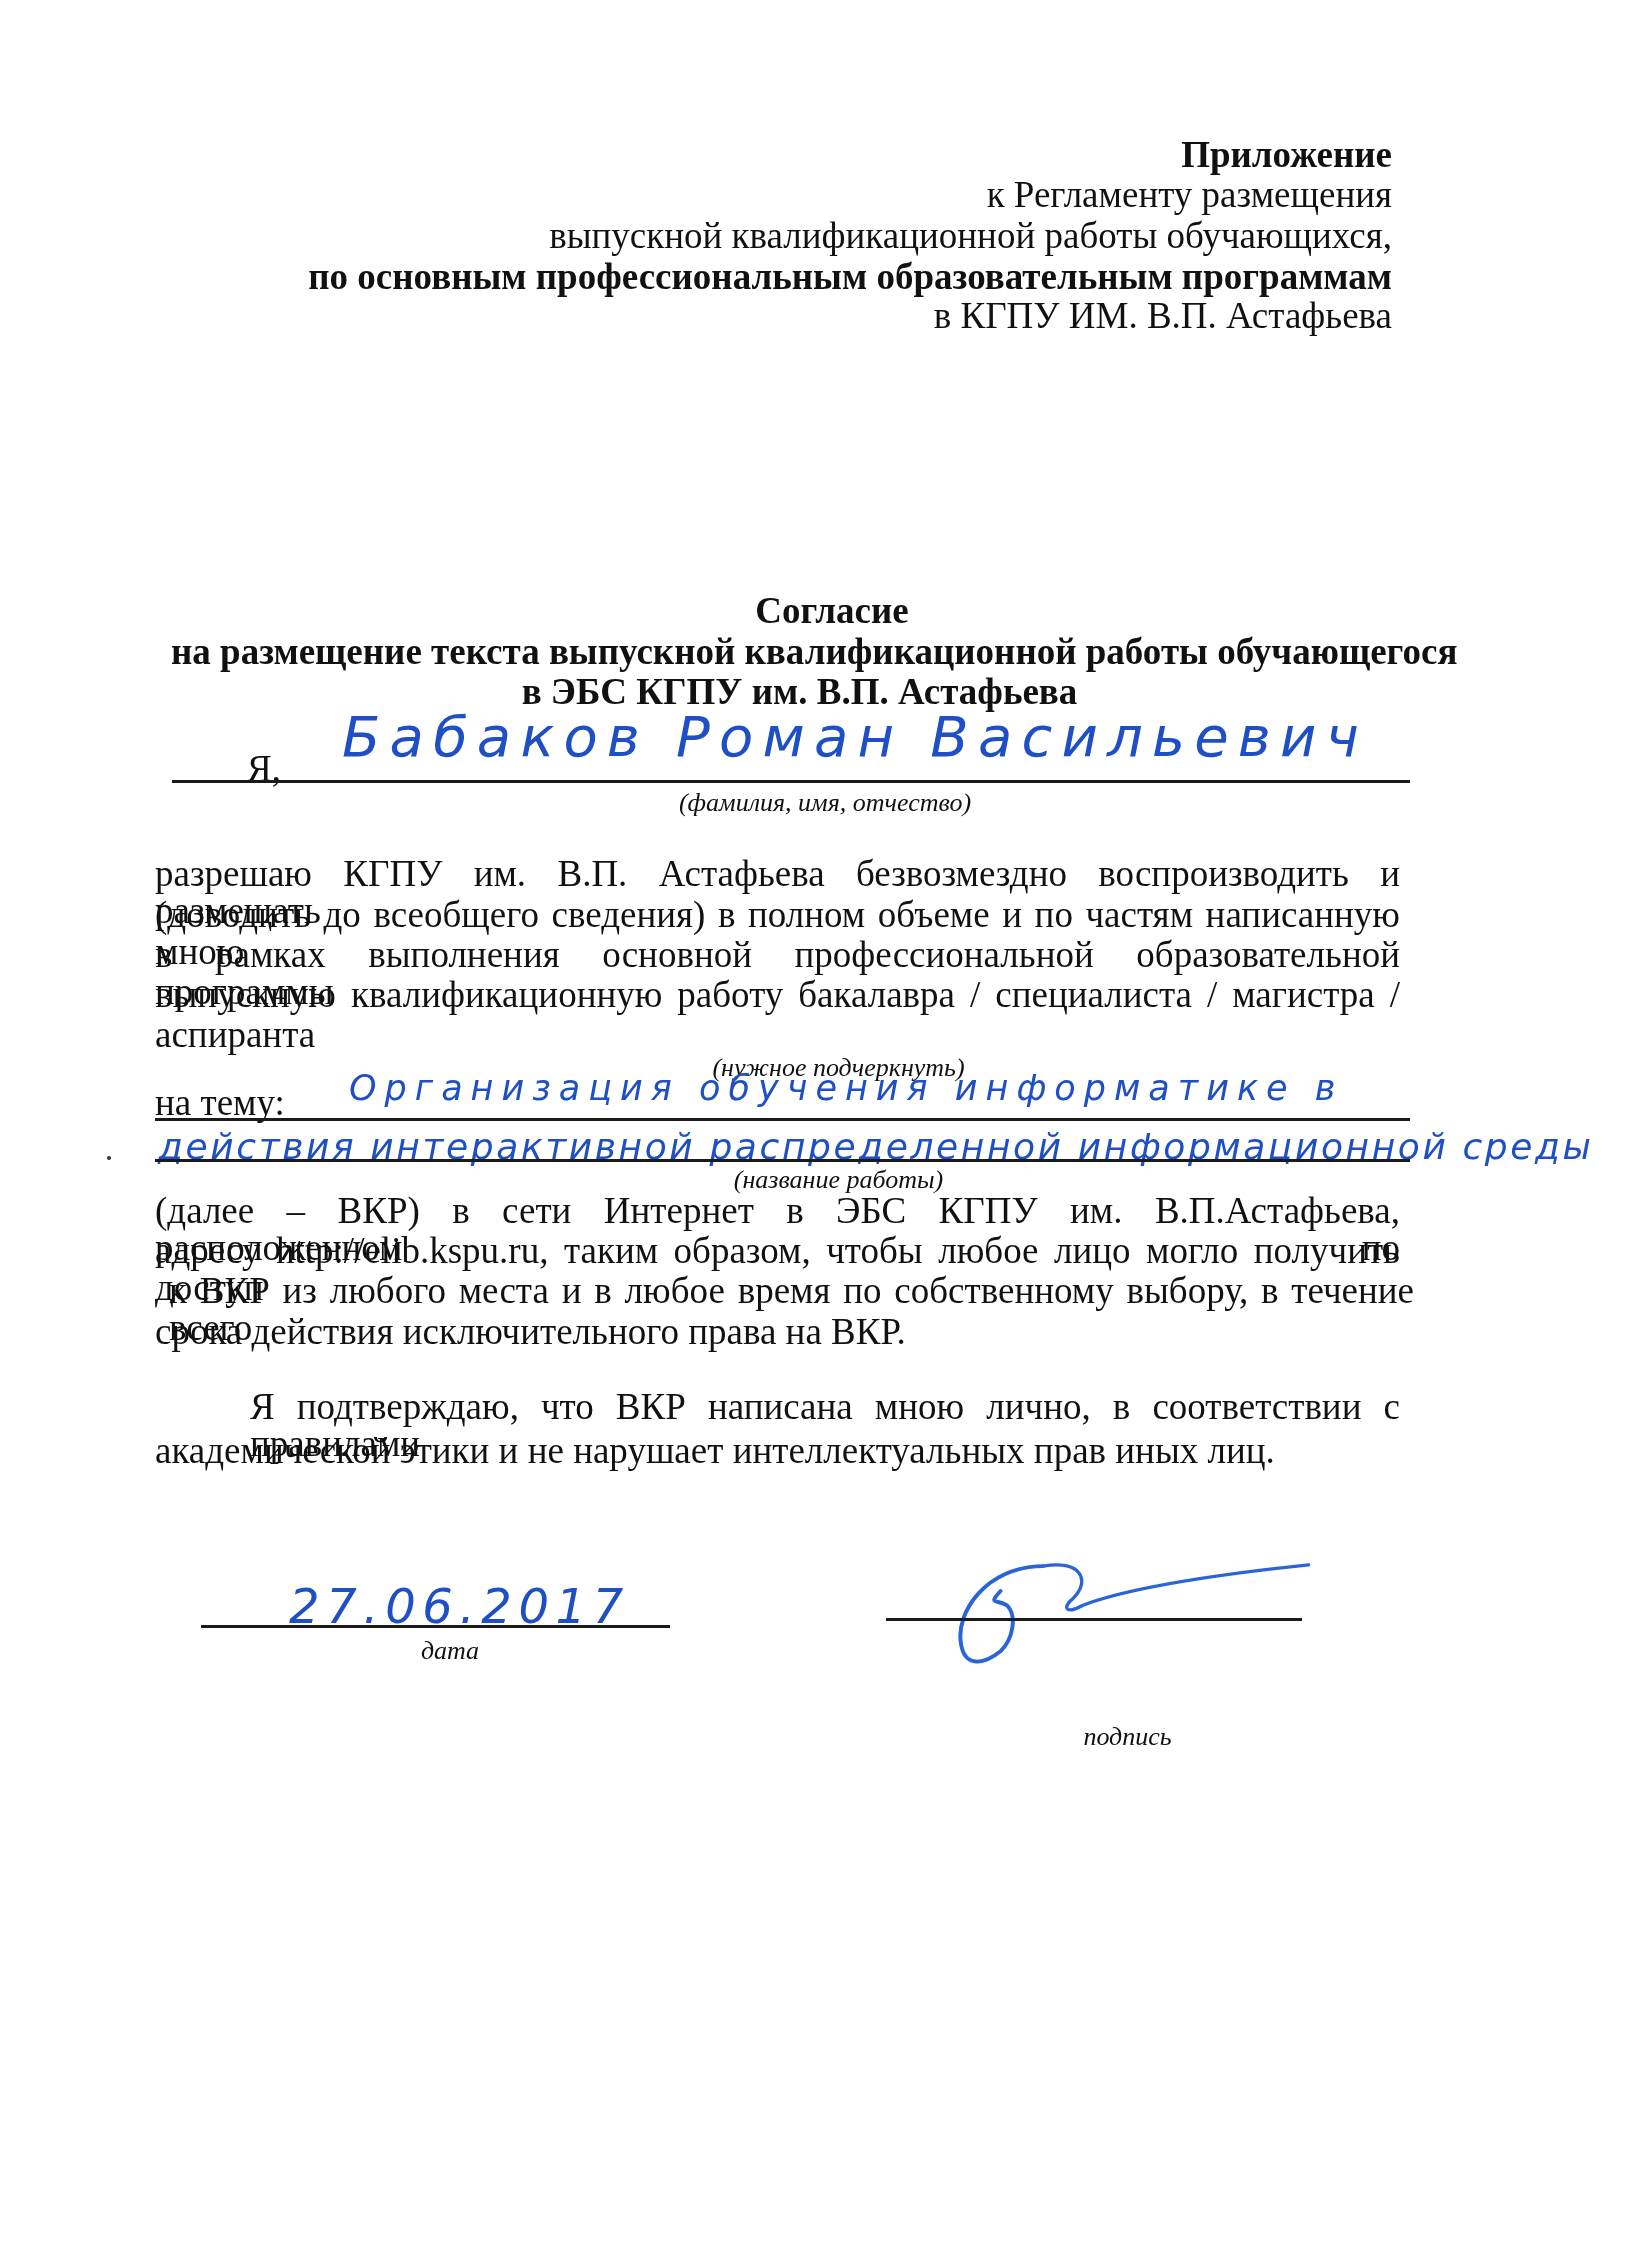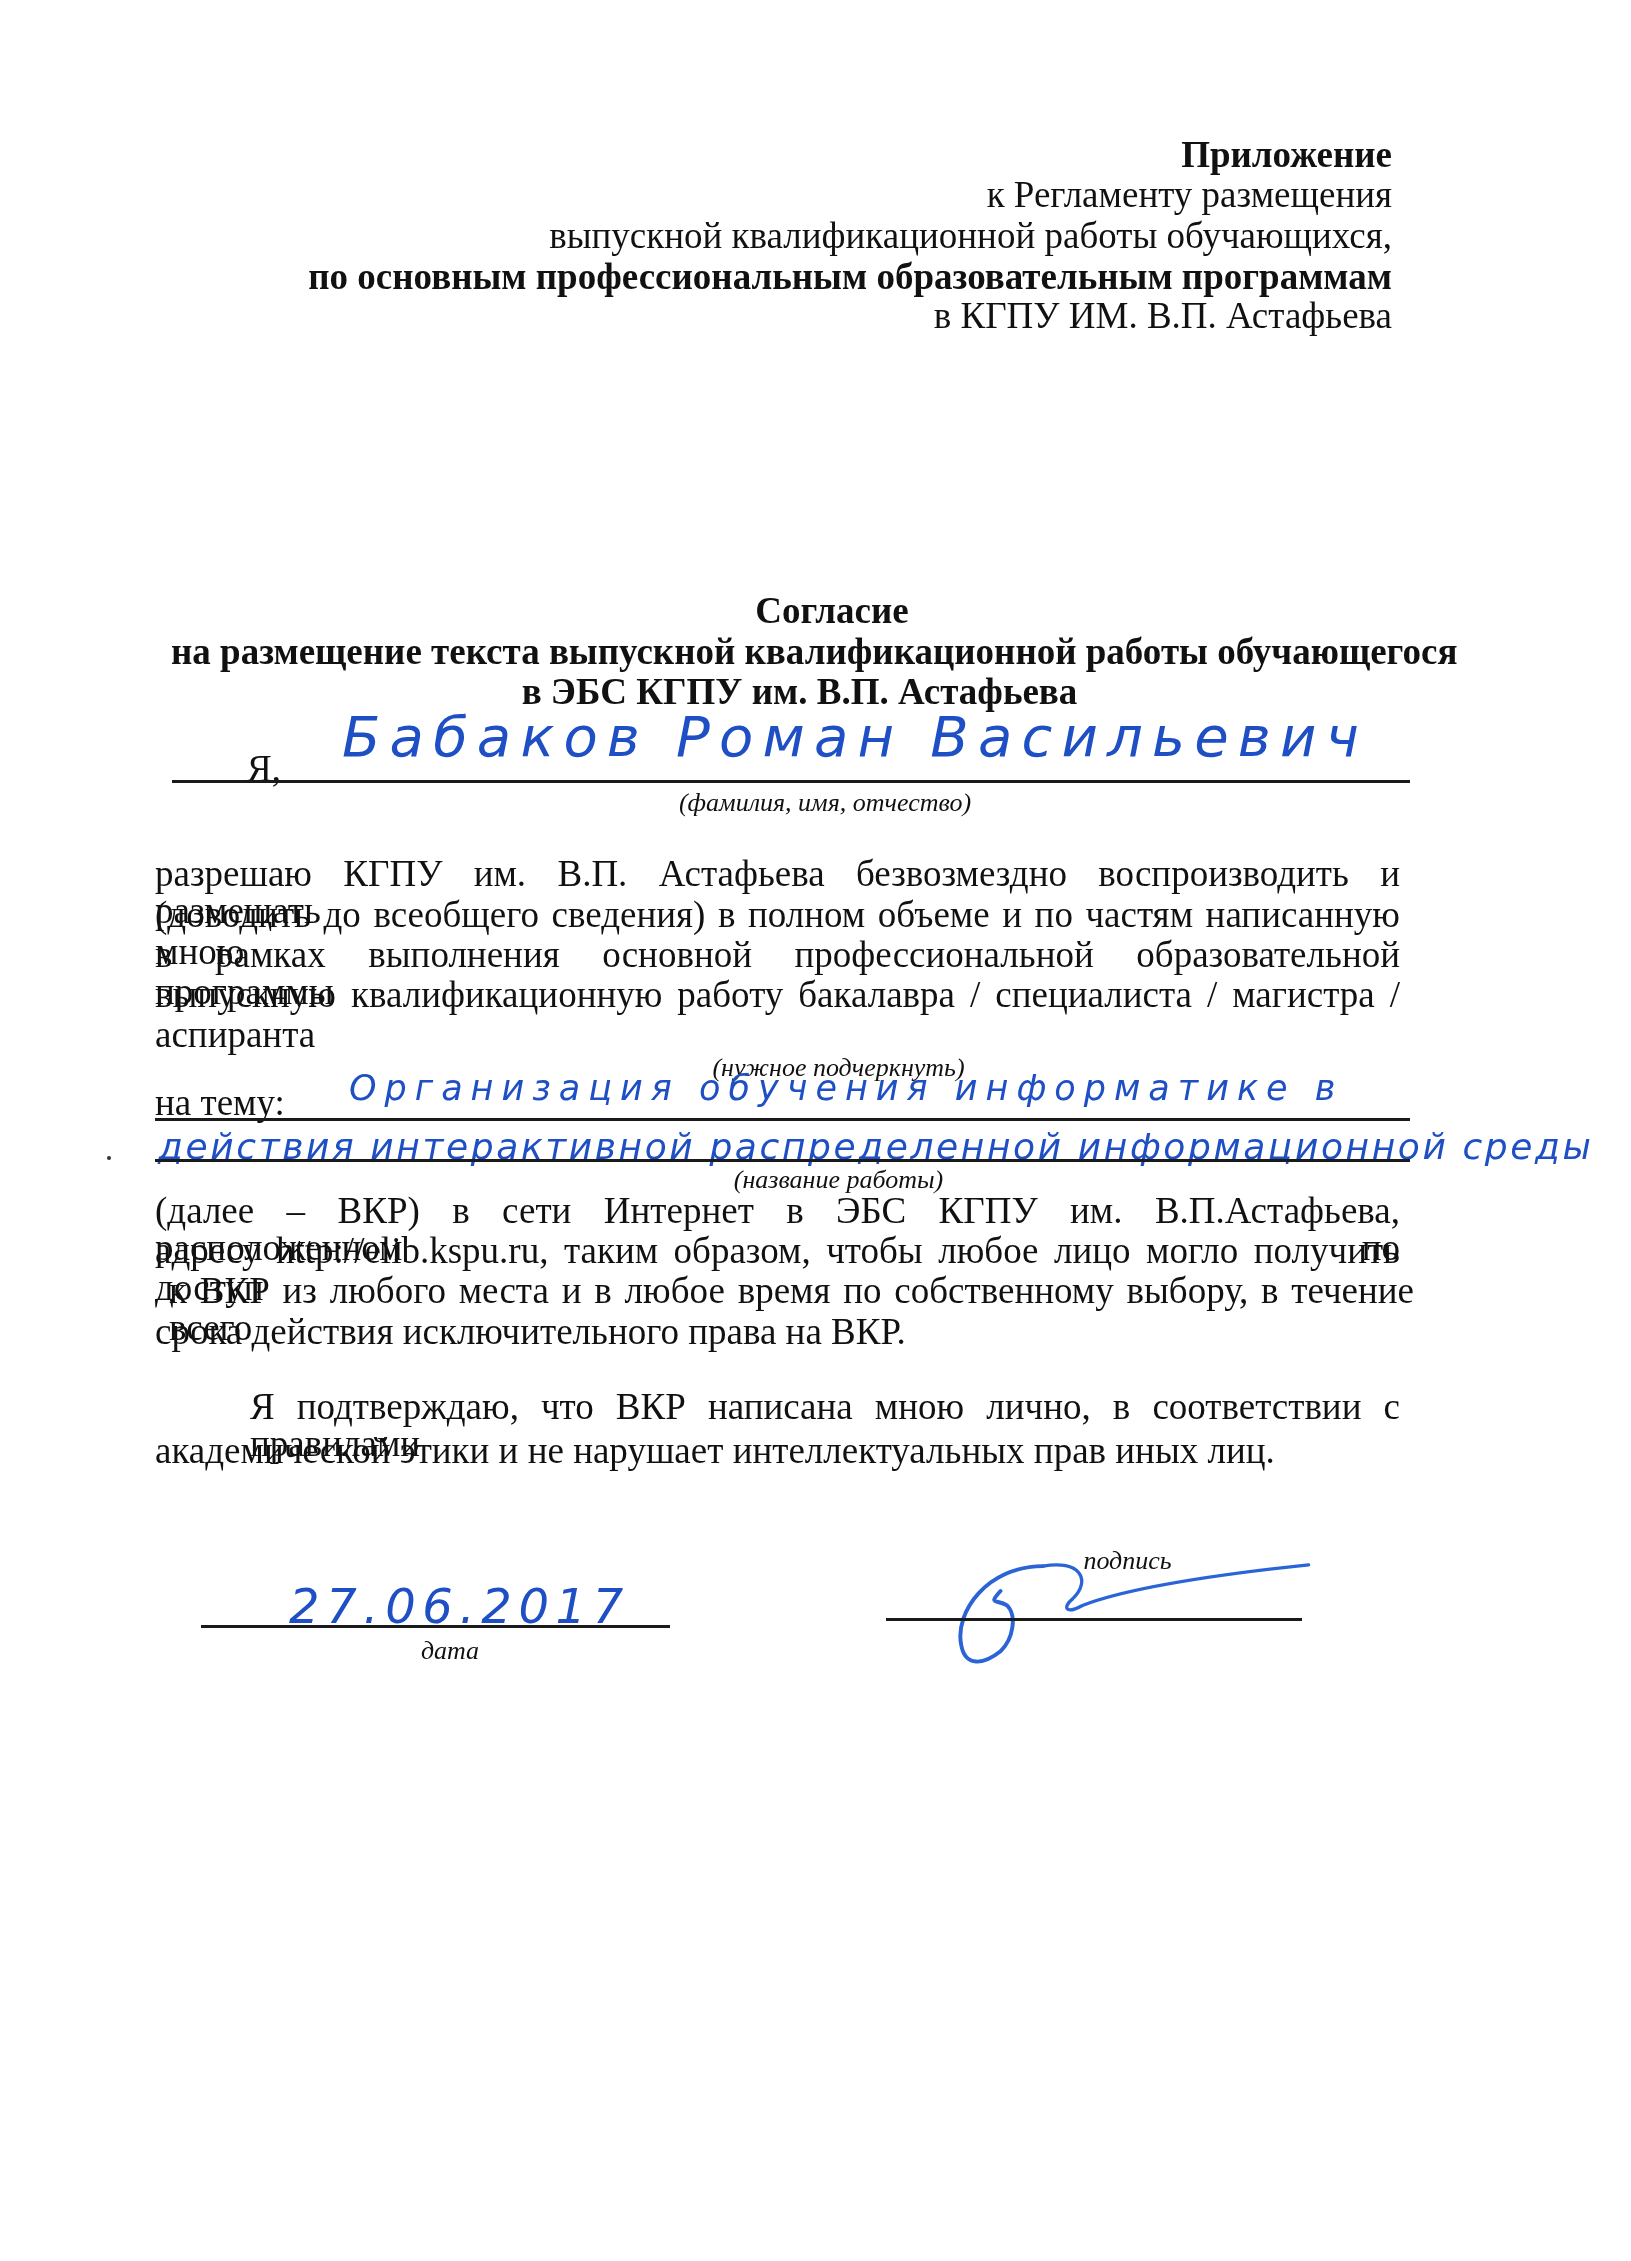--- a/index.html
+++ b/index.html
@@ -79,15 +79,15 @@
   <div class="rule" style="left:201px; width:469px; top:1625px;"></div>
   <div class="abs small i center" style="left:368px; width:132px; top:1636px;">дата</div>
 </div>
 
 <div>
   <svg class="ink" style="left:908px; top:1553px;" width="421" height="118" viewBox="0 0 640 180">
     <path d="M205 20 C 120 20, 70 90, 80 140 C 86 175, 115 170, 140 150 C 160 130, 165 95, 150 80 C 135 70, 120 80, 140 58" fill="none" stroke="#2a64d6" stroke-width="6" stroke-linecap="round"></path>
     <path d="M205 20 C 260 10, 280 40, 250 70 C 235 82, 238 95, 265 80 C 330 55, 450 35, 610 18" fill="none" stroke="#2a64d6" stroke-width="5" stroke-linecap="round"></path>
   </svg>
   <div class="rule" style="left:886px; width:416px; top:1618px;"></div>
-  <div class="abs small i center" style="left:1039px; width:145px; top:1546px;">подпись</div>
+  <div class="abs small i center" style="left:1039px; width:145px; top:1722px;">подпись</div>
 </div>
 
 
 </body></html>

